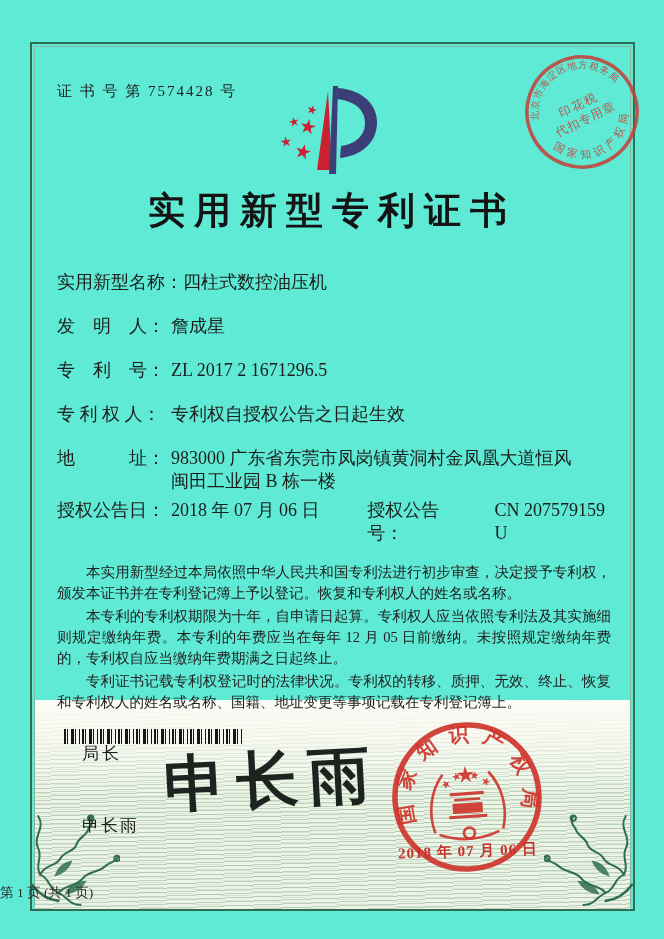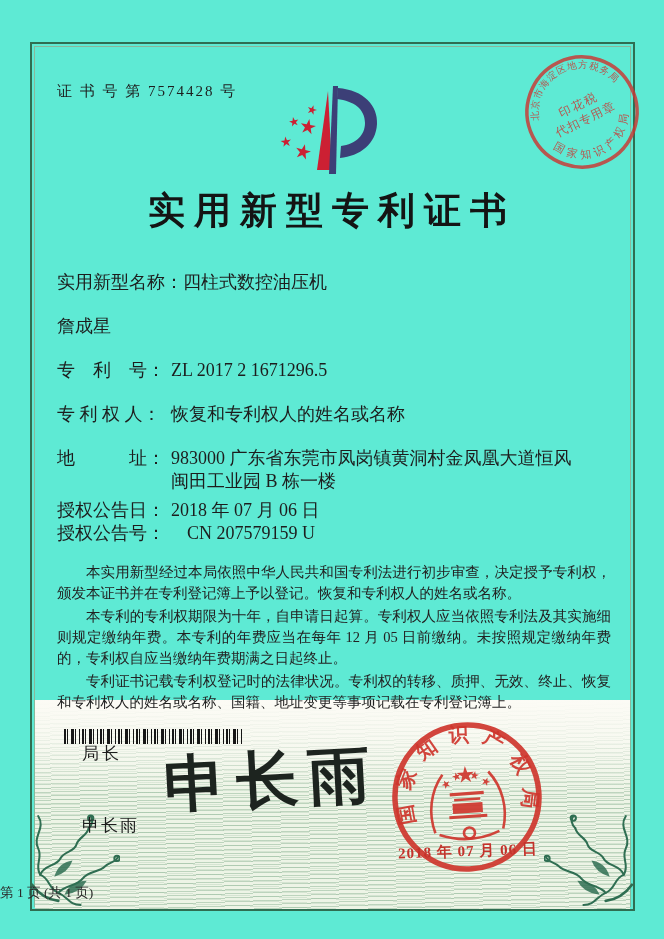--- a/index.html
+++ b/index.html
@@ -30,21 +30,21 @@
 
   .title { position:absolute; left:0; top:186px; width:100%; text-align:center;
     font-size:37px; font-weight:bold; letter-spacing:9px; color:#141414; z-index:3; }
 
   .fields { position:absolute; left:57px; top:271px; width:562px; z-index:3; font-size:18px; }
   .frow { display:flex; margin-bottom:21px; line-height:23px; }
   .frow .flabel { flex:0 0 114px; white-space:pre; }
   .frow .fvalue { flex:1; }
   .frow.addr { margin-bottom:6px; }
   .frow.addr .fvalue { max-width:415px; line-height:23px; }
-  .grant { display:flex;flex-direction:column; }
+  .grant { display:flex; }
   .grant .gleft { width:318px; display:flex; }
   .grant .gright { display:flex;gap:22px; }
 
   .paras { position:absolute; left:57px; top:562px; width:554px; z-index:3; }
   .paras p { font-size:14.5px; line-height:21px; text-align:justify; text-indent:2em; margin-bottom:2px; color:#222; }
 
   .barcode { position:absolute; left:64px; top:729px; width:178px; height:15px; z-index:3;
     background-image:repeating-linear-gradient(90deg,
       #161616 0 2px, transparent 2px 3px,
       #161616 3px 4px, transparent 4px 7px,
@@ -143,29 +143,30 @@
   </svg>
 
   <div class="title">实用新型专利证书</div>
 
   <div class="fields">
     <div class="frow">
       <span class="flabel">实用新型名称：</span>
       <span class="fvalue">四柱式数控油压机</span>
     </div>
     <div class="frow">
+      <span class="flabel">发　明　人：</span>
       <span class="fvalue">詹成星</span>
     </div>
     <div class="frow">
       <span class="flabel">专　利　号：</span>
       <span class="fvalue">ZL 2017 2 1671296.5</span>
     </div>
     <div class="frow">
       <span class="flabel">专 利 权 人：</span>
-      <span class="fvalue">恢复和专利权人的姓名或名称</span>
+      <span class="fvalue">专利权自授权公告之日起生效</span>
     </div>
     <div class="frow addr">
       <span class="flabel">地　　　址：</span>
       <span class="fvalue">983000 广东省东莞市凤岗镇黄洞村金凤凰大道恒风闽田工业园 B 栋一楼</span>
     </div>
     <div class="frow grant">
       <span class="gleft">
         <span class="flabel">授权公告日：</span>
         <span>2018 年 07 月 06 日</span>
       </span>

